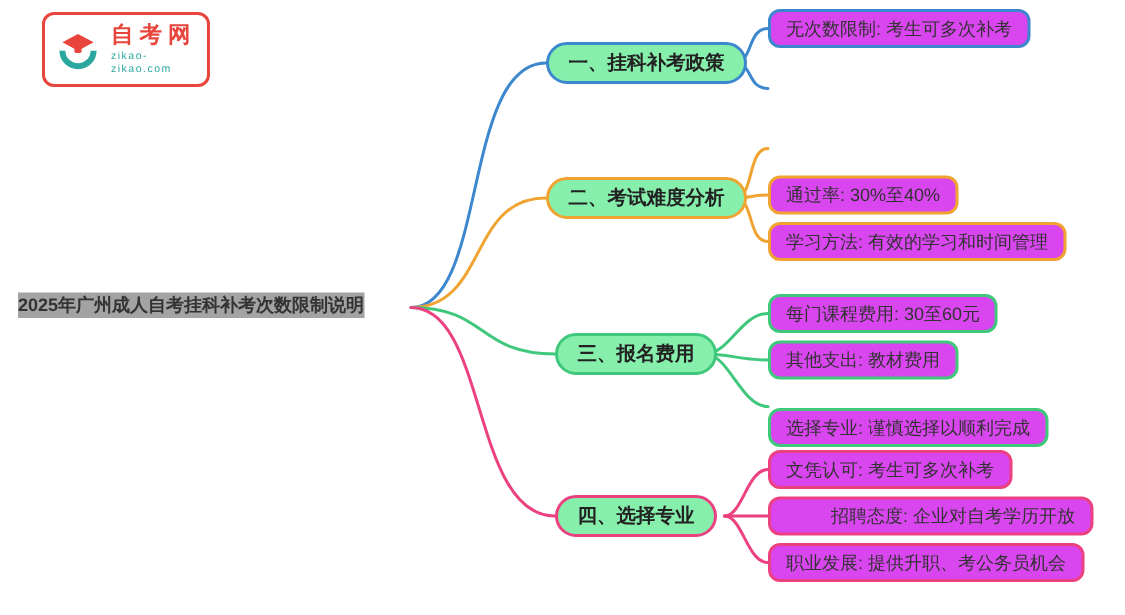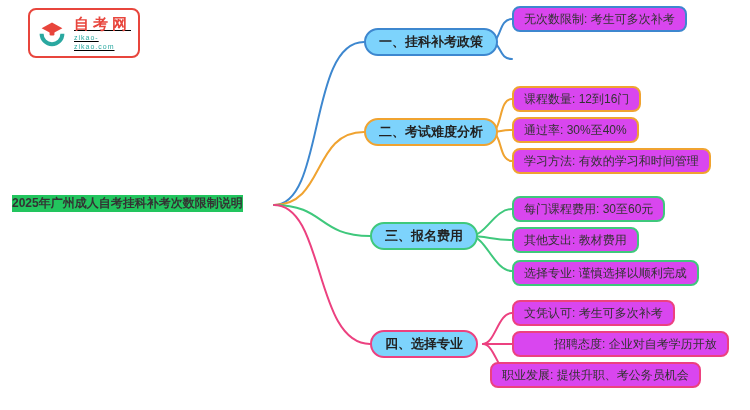--- a/index.html
+++ b/index.html
@@ -2,46 +2,46 @@
 <html><head>
 <meta charset="utf-8">
 <style>
   html,body{margin:0;padding:0;background:#ffffff;}
   .canvas{
     position:relative;width:750px;height:410px;background:#ffffff;
     font-family:"Liberation Sans","DejaVu Sans",sans-serif;overflow:hidden;
   }
   svg.connectors{position:absolute;left:0;top:0;width:750px;height:410px;pointer-events:none;}
   .node{
-    position:absolute;background:#22c55e;box-sizing:border-box;white-space:nowrap;
+    position:absolute;background:#a3a3a3;box-sizing:border-box;white-space:nowrap;
     display:flex;align-items:center;
   }
   .central{
     left:12px;top:195px;font-size:12px;font-weight:bold;color:#333;
     letter-spacing:0px;
   }
   .branch{
     border:2px solid;border-radius:16px;padding:0 13px;height:28px;
-    font-size:13px;font-weight:bold;color:#222;background:#7dd3fc;
+    font-size:13px;font-weight:bold;color:#222;background:#86efac;
   }
   .leaf{
     border:2px solid;border-radius:8px;padding:0 10px;height:26px;
     font-size:12px;color:#333;background:#d946ef;
   }
   .c-blue{border-color:#3d87cf;}
   .c-orange{border-color:#f0a330;}
   .c-green{border-color:#3fc87c;}
   .c-pink{border-color:#ec4180;}
   .logo{
     position:absolute;left:28px;top:8px;width:112px;height:50px;
     border:2px solid #e8453c;border-radius:8px;background:#fff;
     display:flex;align-items:center;box-sizing:border-box;padding:4px 6px;
   }
   .logo-icon{width:32px;height:32px;flex:0 0 32px;margin-right:6px;}
-  .logo-text{display:flex;flex-direction:column;justify-content:center;text-decoration:underline;}
+  .logo-text{display:flex;flex-direction:column;justify-content:center;}
   .logo-name{color:#e8453c;font-size:15px;font-weight:bold;letter-spacing:4px;line-height:18px;}
   .logo-url{color:#2aa8a0;font-size:7px;letter-spacing:1px;line-height:9px;}
 </style>
 </head>
 <body>
 
 <div class="canvas">
 
   <svg class="connectors" viewBox="0 0 750 410" fill="none" stroke-width="2" stroke-linecap="round">
 
@@ -80,25 +80,24 @@
 
   <div class="node central">2025年广州成人自考挂科补考次数限制说明</div>
 
   <div class="node branch c-blue" style="left:364px;top:28px;">一、挂科补考政策</div>
   <div class="node branch c-orange" style="left:364px;top:118px;">二、考试难度分析</div>
   <div class="node branch c-green" style="left:370px;top:222px;">三、报名费用</div>
   <div class="node branch c-pink" style="left:370px;top:330px;">四、选择专业</div>
 
   <div class="node leaf c-blue" style="left:512px;top:6px;">无次数限制: 考生可多次补考</div>
 
-  <div class="node leaf c-orange" style="left:512px;top:86px;">课程数量: 12到16门</div>
   <div class="node leaf c-orange" style="left:512px;top:117px;">通过率: 30%至40%</div>
   <div class="node leaf c-orange" style="left:512px;top:148px;">学习方法: 有效的学习和时间管理</div>
 
   <div class="node leaf c-green" style="left:512px;top:196px;">每门课程费用: 30至60元</div>
   <div class="node leaf c-green" style="left:512px;top:227px;">其他支出: 教材费用</div>
-  <div class="node leaf c-green" style="left:512px;top:260px;">选择专业: 谨慎选择以顺利完成</div>
+  <div class="node leaf c-green" style="left:512px;top:272px;">选择专业: 谨慎选择以顺利完成</div>
 
   <div class="node leaf c-pink" style="left:512px;top:300px;">文凭认可: 考生可多次补考</div>
   <div class="node leaf c-pink" style="left:512px;top:331px;padding-left:40px;">招聘态度: 企业对自考学历开放</div>
-  <div class="node leaf c-pink" style="left:490px;top:362px;">职业发展: 提供升职、考公务员机会</div>
+  <div class="node leaf c-pink" style="left:512px;top:362px;">职业发展: 提供升职、考公务员机会</div>
 
 </div>
 
 </body></html>

